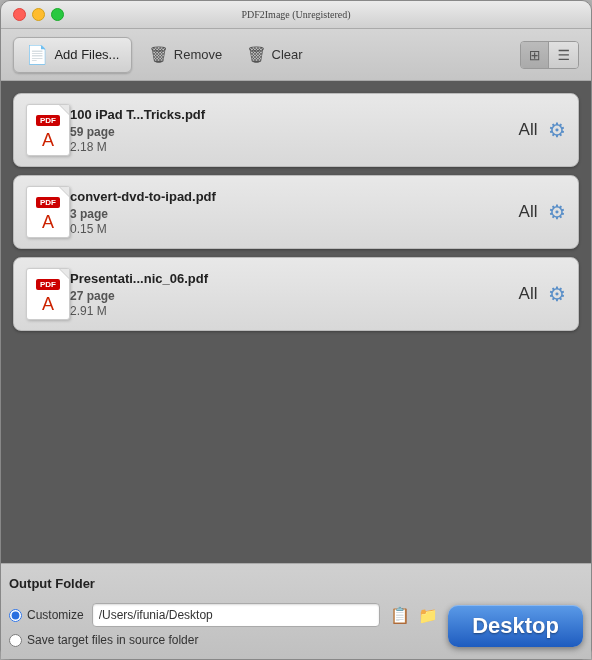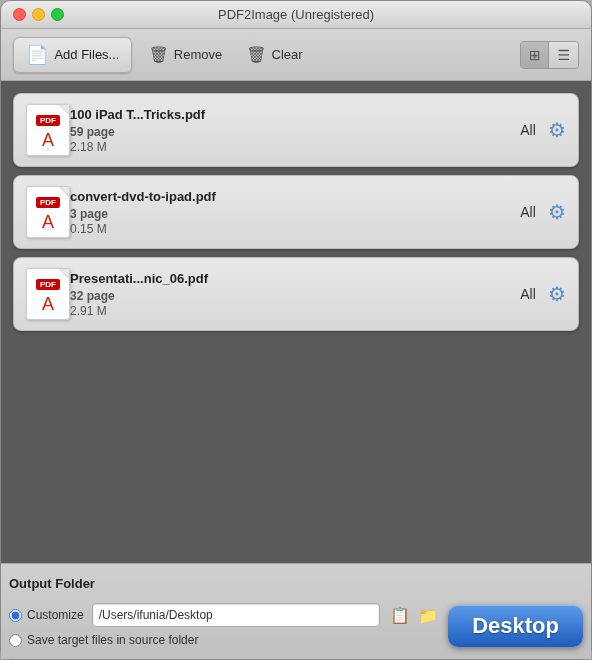--- a/index.html
+++ b/index.html
@@ -47,23 +47,24 @@
     }
 
     .tl-close { background: #ff5f57; border-color: #e0443e; }
     .tl-minimize { background: #febc2e; border-color: #d4a017; }
     .tl-maximize { background: #28c840; border-color: #1aab2a; }
 
     .title-text {
       position: absolute;
       left: 50%;
       transform: translateX(-50%);
-      font-size: 13px;
+      font-size: 10px;
       color: #444;
       font-weight: 500;
+      font-family: Liberation Serif, serif;
     }
 
     .toolbar {
       height: 52px;
       background: linear-gradient(180deg, #d5d5d5 0%, #c5c5c5 100%);
       border-bottom: 1px solid #aaa;
       display: flex;
       align-items: center;
       padding: 0 12px;
       gap: 8px;
@@ -224,21 +225,21 @@
       margin-bottom: 1px;
       font-weight: bold;
     }
 
     .file-size {
       font-size: 12px;
       color: #555;
     }
 
     .file-pages-label {
-      font-size: 14px;
+      font-size: 17px;
       color: #333;
       min-width: 40px;
       text-align: center;
     }
 
     .gear-icon {
       font-size: 20px;
       color: #5a8fc8;
       cursor: pointer;
     }
@@ -422,21 +423,21 @@
       <div class="pdf-file-icon">
         <div class="pdf-page-bg">
           <div class="pdf-page-fold"></div>
           <div class="pdf-page-fold-inner"></div>
           <div class="pdf-label">PDF</div>
           <div class="pdf-acrobat-icon">A</div>
         </div>
       </div>
       <div class="file-info">
         <div class="file-name">Presentati...nic_06.pdf</div>
-        <div class="file-pages">32 page</div>
+        <div class="file-pages">27 page</div>
         <div class="file-size">2.91 M</div>
       </div>
       <div class="file-pages-label">All</div>
       <span class="gear-icon">⚙</span>
     </div>
 
   </div>
 
   <div class="bottom-panel">
     <div class="output-folder-title">Output Folder</div>

